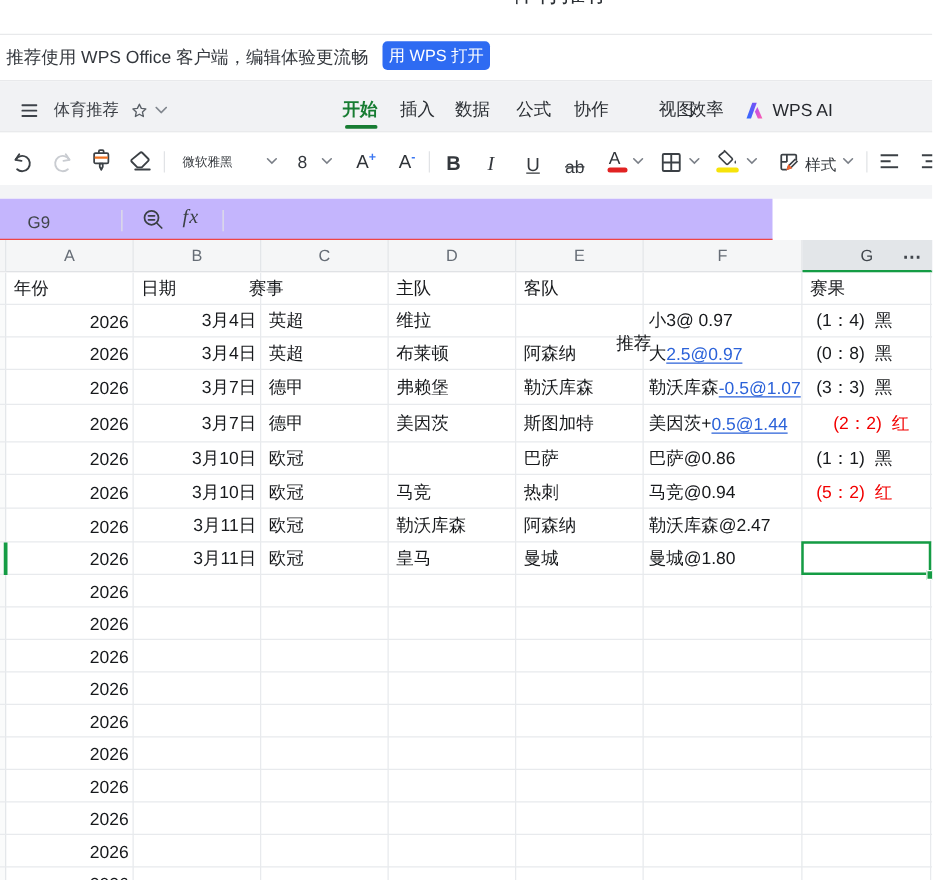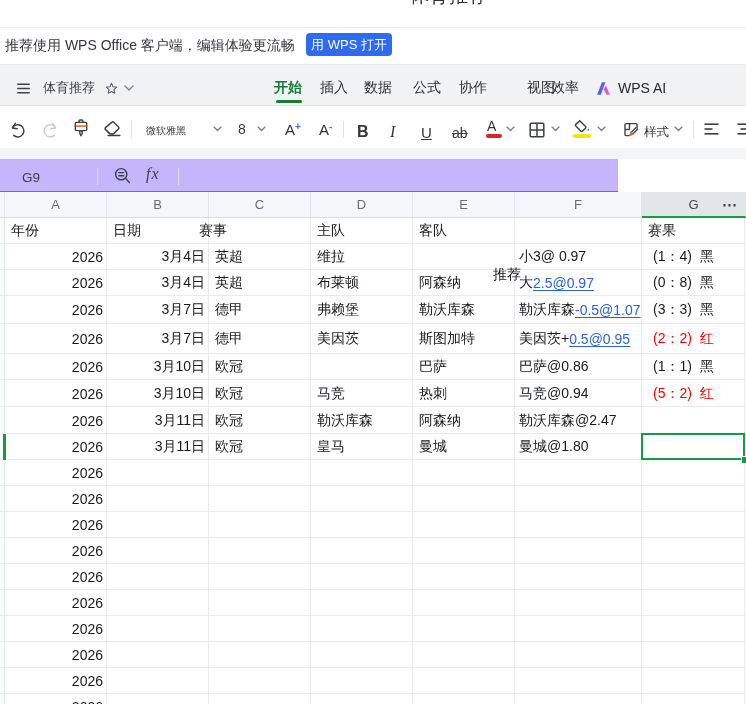--- a/index.html
+++ b/index.html
@@ -356,23 +356,23 @@
           <a class="lnk">-0.5@1.07</a>
         </div>
         <div class="cell score" style="left: 642px; top: 78px; width: 103px; height: 28px; padding-left: 11px; padding-right: 4px;">(3：3) 黑</div>
         <div class="cell num" style="left: 5px; top: 106px; width: 102px; height: 30px; padding-left: 6px; padding-right: 4px;">2026</div>
         <div class="cell num" style="left: 107px; top: 106px; width: 102px; height: 30px; padding-left: 6px; padding-right: 4px;">3月7日</div>
         <div class="cell" style="left: 209px; top: 106px; width: 102px; height: 30px; padding-left: 6px; padding-right: 4px;">德甲</div>
         <div class="cell" style="left: 311px; top: 106px; width: 102px; height: 30px; padding-left: 6px; padding-right: 4px;">美因茨</div>
         <div class="cell" style="left: 413px; top: 106px; width: 102px; height: 30px; padding-left: 6px; padding-right: 4px;">斯图加特</div>
         <div class="cell" style="left: 515px; top: 106px; width: 127px; height: 30px; padding-left: 4px; padding-right: 4px;">
           <span>美因茨+</span>
-          <a class="lnk">0.5@0.95</a>
-        </div>
-        <div class="cell score" style="left: 642px; top: 106px; width: 103px; height: 30px; padding-left: 11px; padding-right: 4px;">
+          <a class="lnk">0.5@1.44</a>
+        </div>
+        <div class="cell score" style="left: 642px; top: 106px; width: 103px; height: 30px; padding-left: 11px; padding-right: 4px; justify-content: center;">
           <span class="red">(2：2) 红</span>
         </div>
         <div class="cell num" style="left: 5px; top: 136px; width: 102px; height: 26px; padding-left: 6px; padding-right: 4px;">2026</div>
         <div class="cell num" style="left: 107px; top: 136px; width: 102px; height: 26px; padding-left: 6px; padding-right: 4px;">3月10日</div>
         <div class="cell" style="left: 209px; top: 136px; width: 102px; height: 26px; padding-left: 6px; padding-right: 4px;">欧冠</div>
         <div class="cell" style="left: 413px; top: 136px; width: 102px; height: 26px; padding-left: 6px; padding-right: 4px;">巴萨</div>
         <div class="cell" style="left: 515px; top: 136px; width: 127px; height: 26px; padding-left: 4px; padding-right: 4px;">
           <span>巴萨@0.86</span>
         </div>
         <div class="cell score" style="left: 642px; top: 136px; width: 103px; height: 26px; padding-left: 11px; padding-right: 4px;">(1：1) 黑</div>

